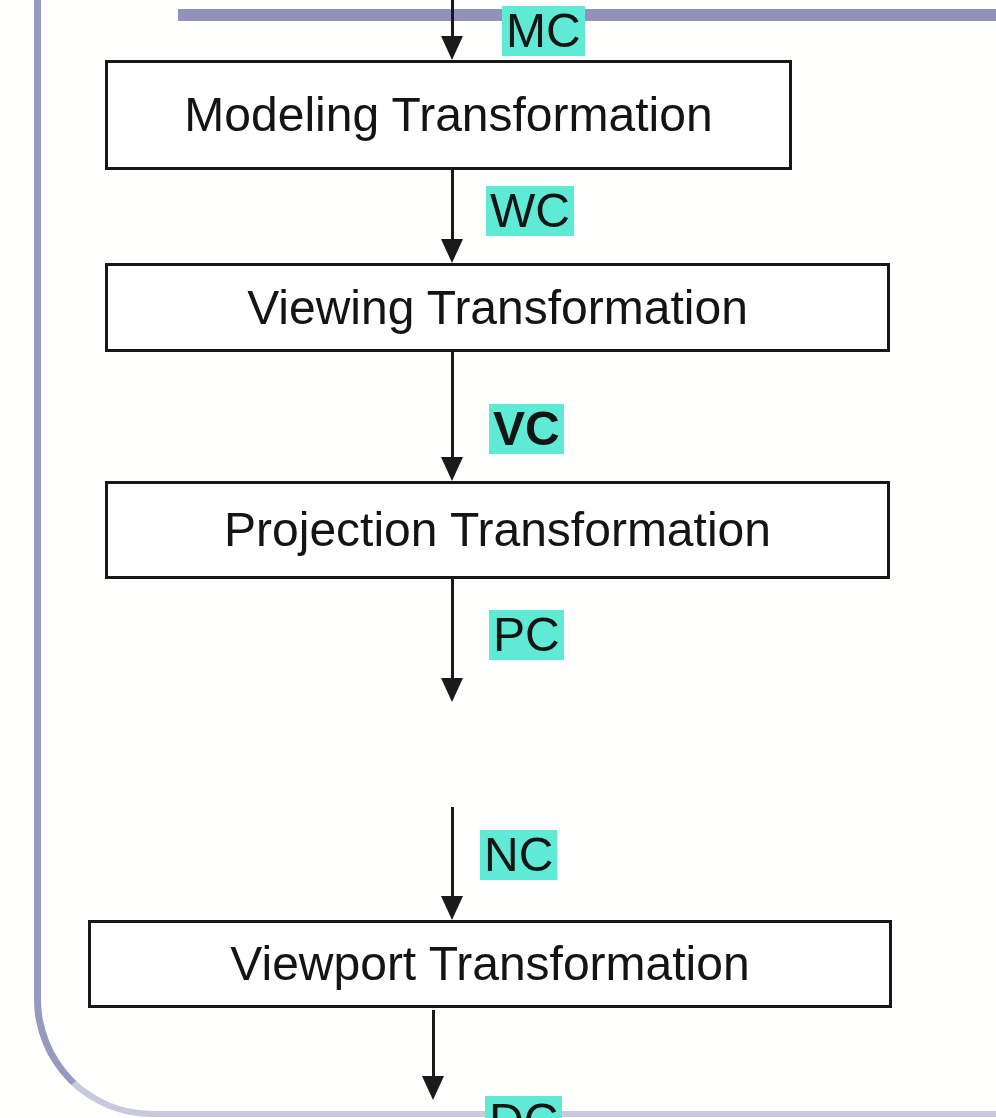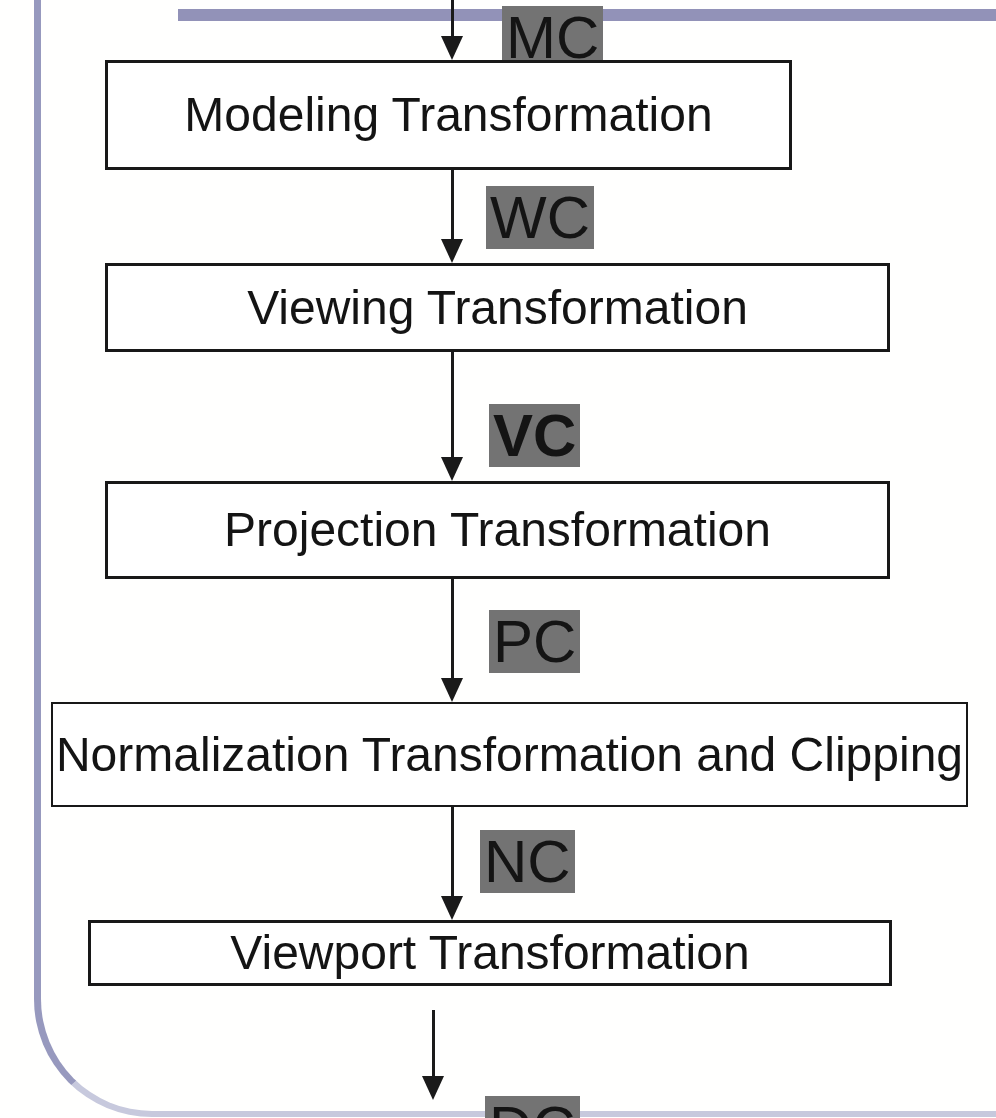--- a/index.html
+++ b/index.html
@@ -24,42 +24,42 @@
   
   .pbox {
     position:absolute; background:#ffffff; border:3px solid #181818;
     display:flex; align-items:center; justify-content:center;
     font-size:48px; line-height:1; white-space:nowrap; box-sizing:border-box;
   }
   .b1 { left:105px; top:60px;  width:687px; height:110px; }
   .b2 { left:105px; top:263px; width:785px; height:89px;text-align:right;  }
   .b3 { left:105px; top:481px; width:785px; height:98px;  }
   .b4 { left:51px;  top:702px; width:917px; height:105px; border-width:2px; }
-  .b5 { left:88px;  top:920px; width:804px; height:66px;  }
+  .b5 { left:88px;  top:920px; width:804px; height:88px;  }
   
   .arrow { position:absolute; width:22px; }
   .arrow .shaft {
     position:absolute; left:50%; margin-left:-1.5px; top:0; bottom:16px;
     width:3px; background:#1a1a1a;
   }
   .arrow .head {
     position:absolute; left:0; bottom:0; width:0; height:0;
     border-left:11px solid transparent; border-right:11px solid transparent;
     border-top:24px solid #1a1a1a;
   }
   .a1 { left:441px; top:0px;    height:60px;  }
   .a2 { left:441px; top:170px;  height:93px;  }
   .a3 { left:441px; top:352px;  height:129px; }
   .a4 { left:441px; top:569px;  height:133px; }
   .a5 { left:441px; top:807px;  height:113px; }
   .a6 { left:422px; top:1010px; height:90px;  }
   
   .coord-label {
-    position:absolute; font-size:60px; line-height:1.05;
-    background:#737373; padding:0 4px; white-space:nowrap;
+    position:absolute; font-size:48px; line-height:1.05;
+    background:#5eead4; padding:0 4px; white-space:nowrap;
   }
   .l-mc { left:502px; top:6px;    }
   .l-wc { left:486px; top:186px;  }
   .l-vc { left:489px; top:404px;font-weight:bold;  }
   .l-pc { left:489px; top:610px;  }
   .l-nc { left:480px; top:830px;  }
   .l-dc { left:485px; top:1096px; }
 </style>
 </head>
 <body>
@@ -103,20 +103,17 @@
 
   <div class="pbox b1">
     <span>Modeling Transformation</span>
   </div>
   <div class="pbox b2">
     <span>Viewing Transformation</span>
   </div>
   <div class="pbox b3">
     <span>Projection Transformation</span>
   </div>
-  <div class="pbox b4">
-    <span>Normalization Transformation and Clipping</span>
-  </div>
   <div class="pbox b5">
     <span>Viewport Transformation</span>
   </div>
 
 </div>
 
 </body></html>

